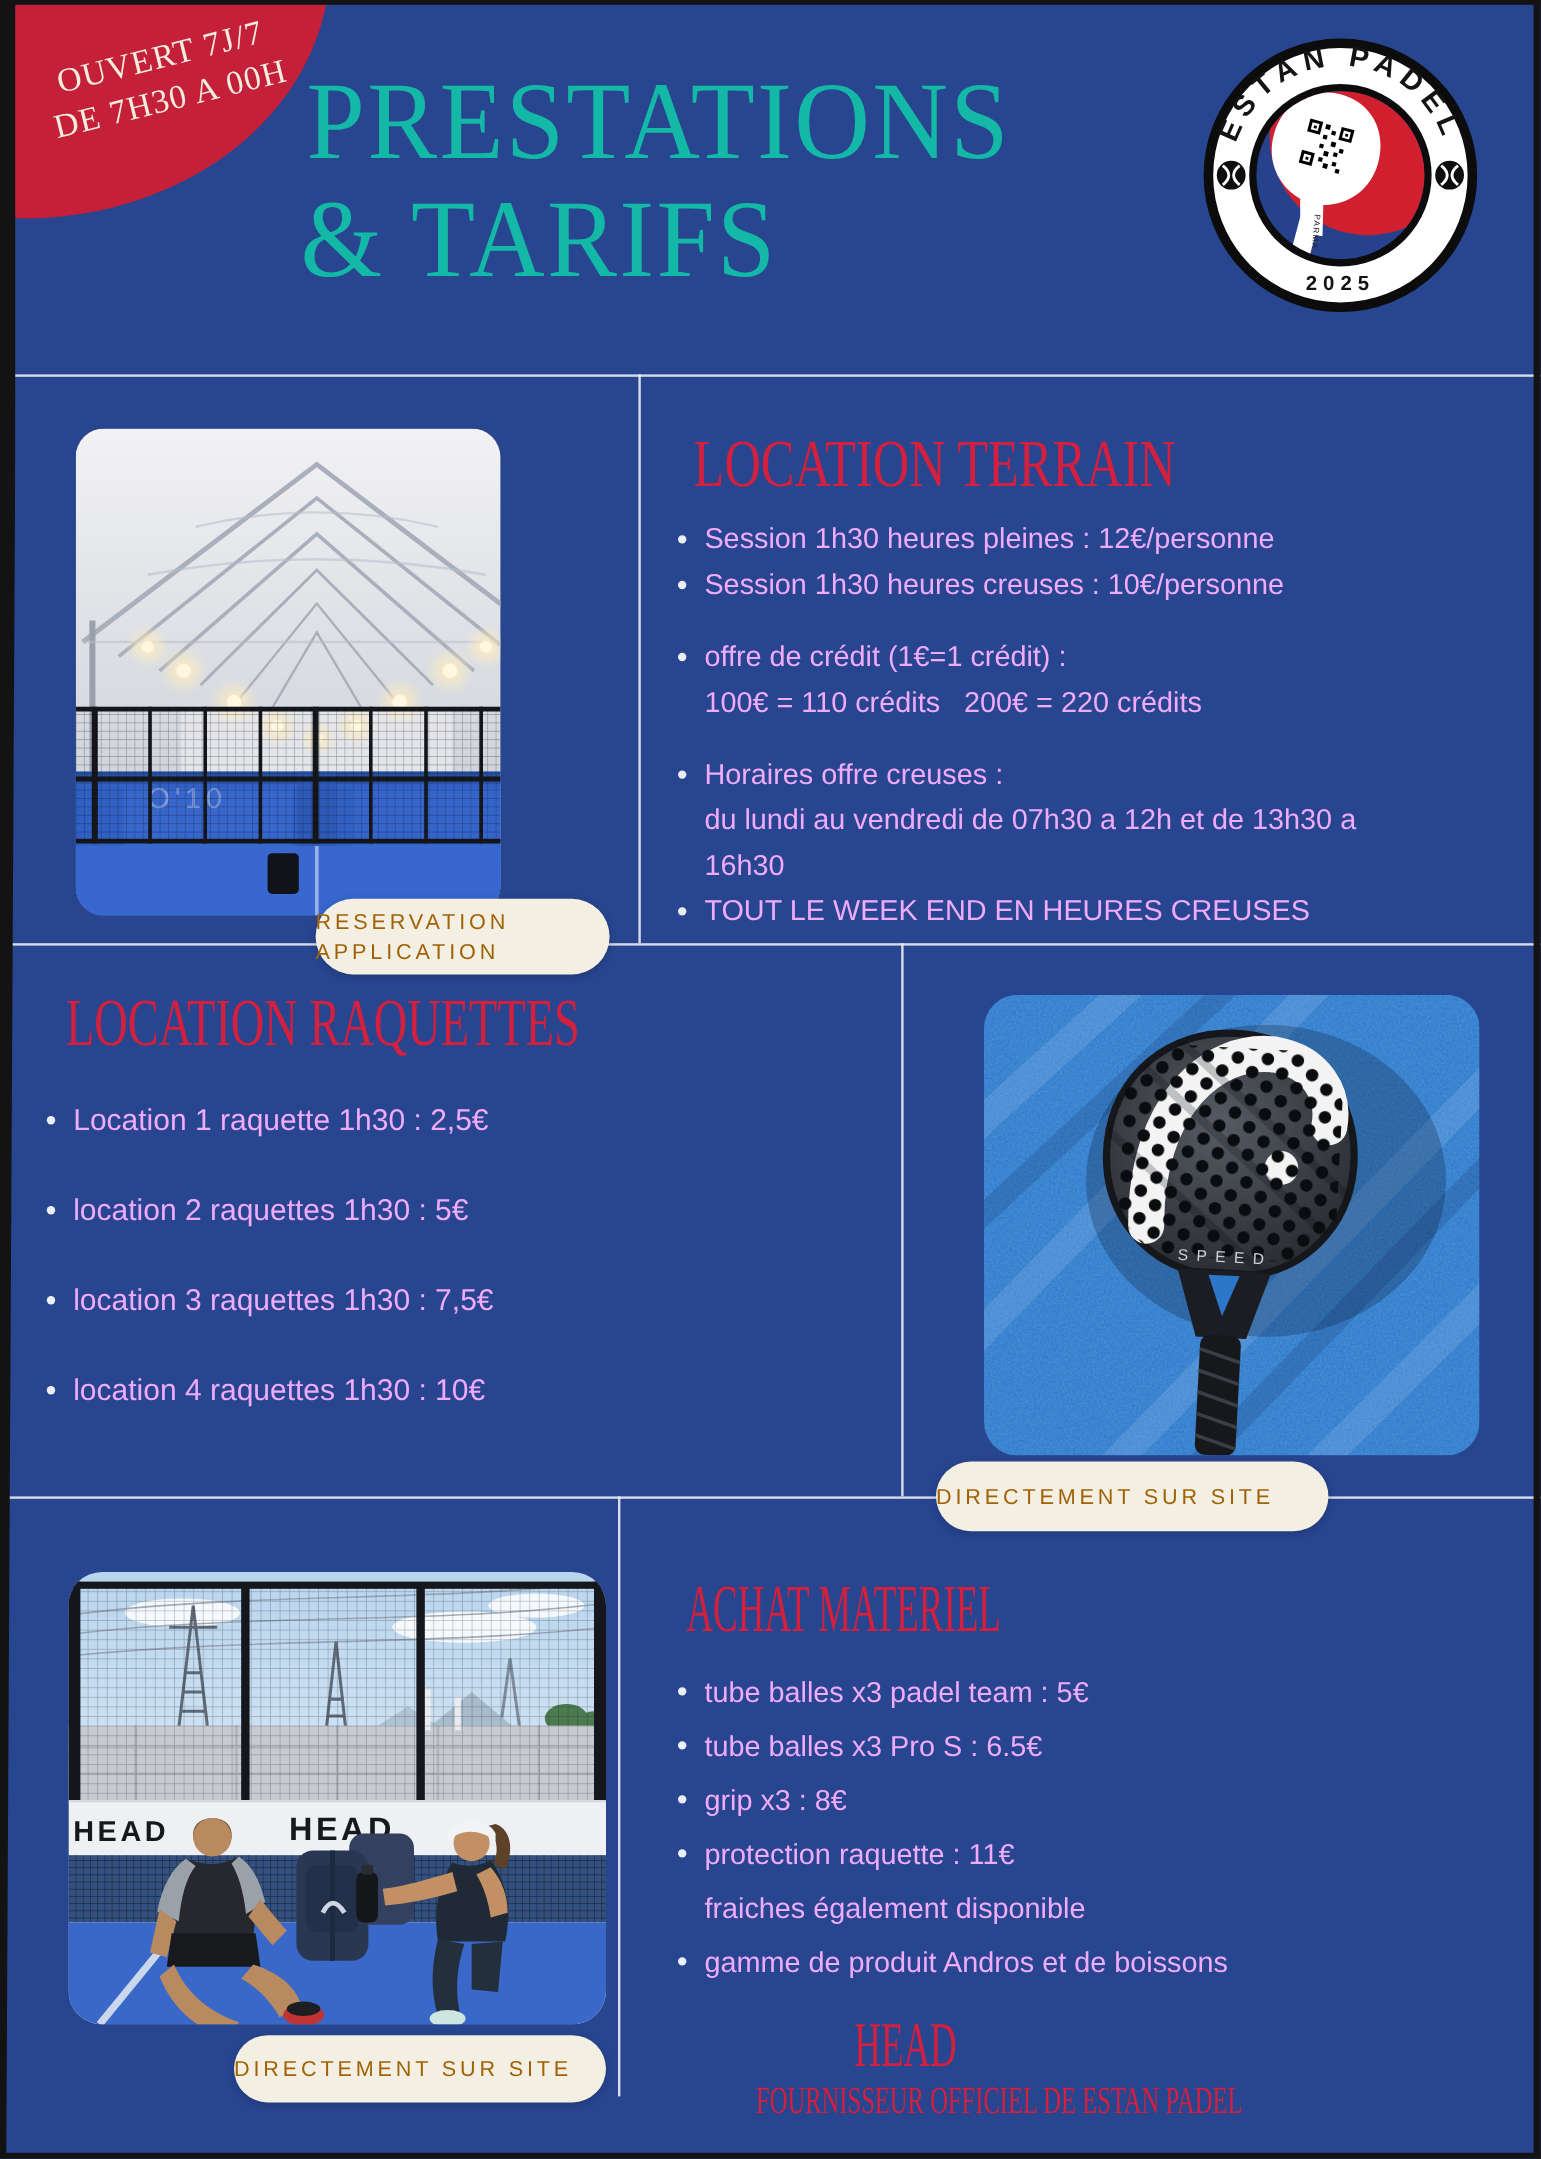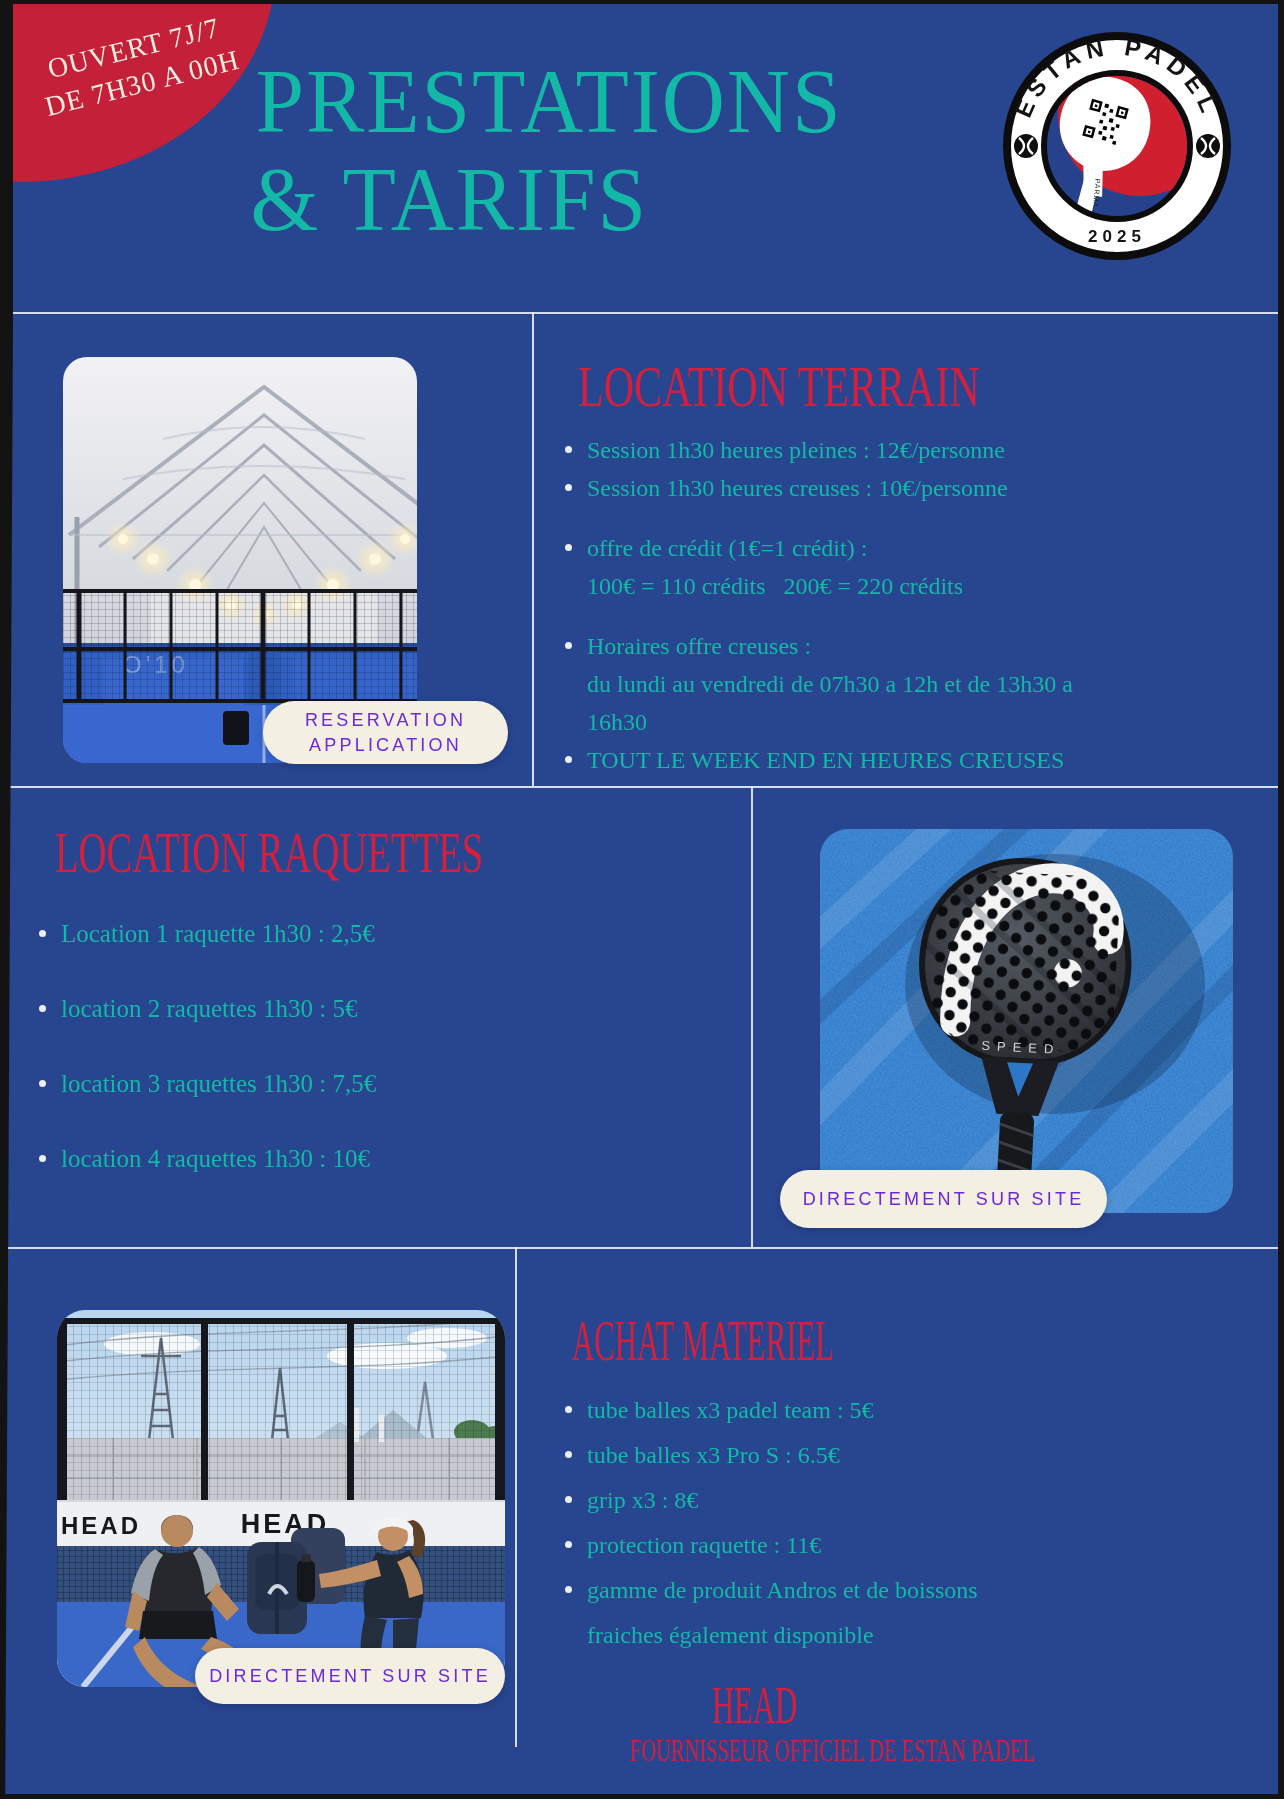--- a/index.html
+++ b/index.html
@@ -24,35 +24,35 @@
          font-family:"Liberation Serif","DejaVu Serif",serif;color:#14b8a6;
          font-size:92px;line-height:98px;letter-spacing:2px;}
   .title span{display:inline-block;transform:scaleX(.95);white-space:nowrap;}
   .logo{position:absolute;left:1000px;top:29px;width:234px;height:234px;z-index:3;}
   
   .photo{position:absolute;overflow:hidden;z-index:2;}
   .photo1{left:63px;top:357px;width:354px;height:406px;border-radius:24px;}
   .photo2{left:820px;top:829px;width:413px;height:384px;border-radius:28px;}
   .photo3{left:57px;top:1310px;width:448px;height:377px;border-radius:28px;}
   
-  .pill{position:absolute;background:#f3efe2;color:#6d28d9;z-index:6;display:flex;
-        flex-direction:column;align-items:center;justify-content:center;
+  .pill{position:absolute;background:#f3efe2;color:#a16207;z-index:6;display:flex;
+        flex-direction:column;align-items:flex-start;justify-content:center;
         letter-spacing:3.2px;font-size:18px;line-height:25px;
-        box-shadow:0 2px 8px rgba(0,0,0,.18);white-space:nowrap;}
+        box-shadow:0 2px 8px rgba(0,0,0,.18);white-space:nowrap;margin-top:48px;}
   .pill1{left:263px;top:701px;width:245px;height:63px;border-radius:32px;}
   .pill2{left:780px;top:1170px;width:327px;height:58px;border-radius:29px;}
   .pill3{left:195px;top:1648px;width:310px;height:56px;border-radius:28px;}
   
   .red-h{position:absolute;color:#d2203e;font-family:"Liberation Serif","DejaVu Serif",serif;
          font-size:56px;line-height:58px;white-space:nowrap;z-index:3;transform-origin:left top;}
   .h-terrain{left:578px;top:358px;transform:scaleX(.75);}
   .h-raquettes{left:55px;top:824px;transform:scaleX(.69);}
   .h-materiel{left:572px;top:1312px;transform:scaleX(.55);}
   
-  .blist{position:absolute;color:#14b8a6;z-index:3;font-family:Liberation Serif, serif;}
+  .blist{position:absolute;color:#f0abfc;z-index:3;}
   .line{position:relative;padding-left:25px;}
   .t{white-space:pre-wrap;}
   .dot{position:absolute;left:3px;width:7px;height:7px;border-radius:50%;background:#ebeef4;}
   .blist-terrain{left:562px;top:431px;width:716px;font-size:24px;line-height:38px;}
   .blist-terrain .dot{top:15px;}
   .blist-terrain .gap{margin-top:22px;}
   .blist-raquettes{left:36px;top:914px;width:500px;font-size:25px;line-height:40px;}
   .blist-raquettes .dot{top:16px;}
   .blist-raquettes .line{margin-bottom:35px;}
   .blist-materiel{left:562px;top:1388px;width:716px;font-size:24px;line-height:45px;}
@@ -416,22 +416,22 @@
   <div class="pill pill3">
     <div>DIRECTEMENT SUR SITE</div>
   </div>
 
   <div class="red-h h-materiel">ACHAT MATERIEL</div>
   <div class="blist blist-materiel">
     <div class="line"><span class="dot"></span><span class="t">tube balles x3 padel team : 5€</span></div>
     <div class="line"><span class="dot"></span><span class="t">tube balles x3 Pro S : 6.5€</span></div>
     <div class="line"><span class="dot"></span><span class="t">grip x3 : 8€</span></div>
     <div class="line"><span class="dot"></span><span class="t">protection raquette : 11€</span></div>
+    <div class="line"><span class="t">fraiches également disponible</span></div>
     <div class="line"><span class="dot"></span><span class="t">gamme de produit Andros et de boissons</span></div>
-    <div class="line"><span class="t">fraiches également disponible</span></div>
   </div>
 
   <div class="footer">
     <span class="brand">HEAD</span><br>
     <span class="sub">FOURNISSEUR OFFICIEL DE ESTAN PADEL</span>
   </div>
 
   <div class="frame frame-l"></div>
   <div class="frame frame-t"></div>
   <div class="frame frame-r"></div>

